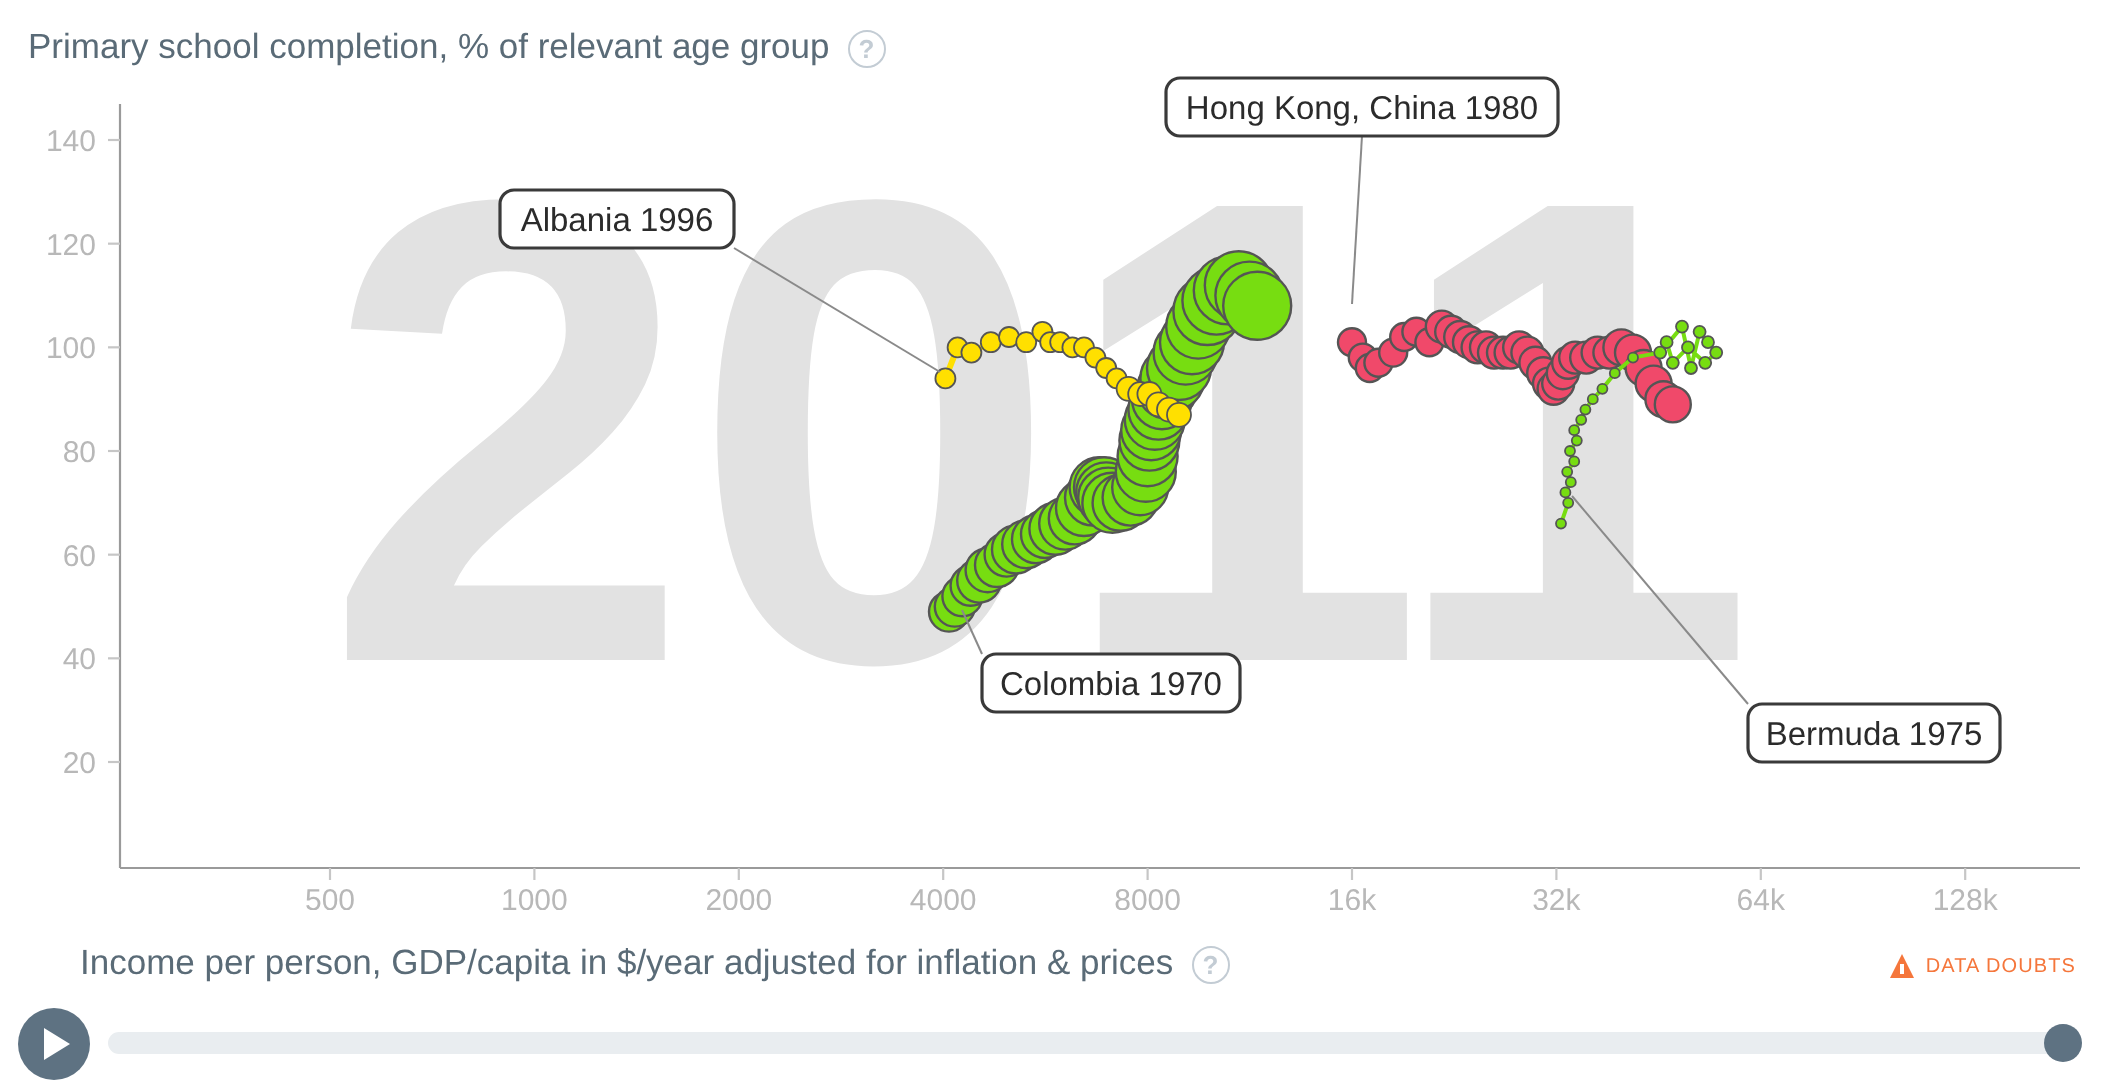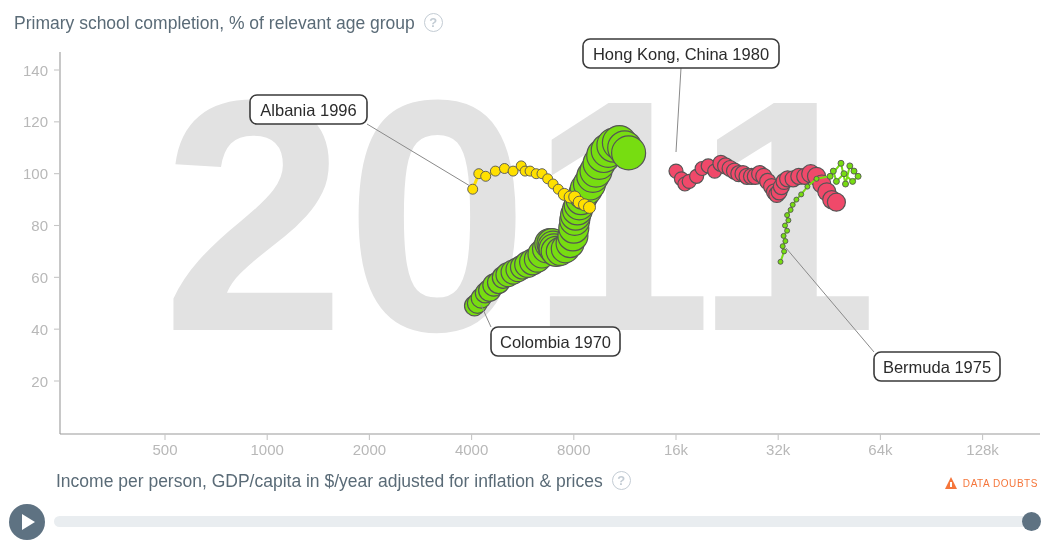--- a/index.html
+++ b/index.html
@@ -5,25 +5,25 @@
   html,body{margin:0;padding:0;}
   body{
     width:1052px;height:545px;background:#fff;overflow:hidden;
     font-family:"Liberation Sans", sans-serif;
     -webkit-font-smoothing:antialiased;
   }
   #app{position:relative;width:1052px;height:545px;}
 
   
   .axis-title{
-    position:absolute;display:flex;align-items:flex-start;gap:9px;
+    position:absolute;display:flex;align-items:flex-end;gap:9px;
     color:#5a6b77;font-size:17.5px;white-space:nowrap;
   }
   #y-title{left:14px;top:13px;}
-  #x-title{left:56px;top:471px;}
+  #x-title{left:40px;top:471px;}
   .help-icon{
     display:inline-block;width:19px;height:19px;border-radius:50%;
     border:1.7px solid #c3ccd4;color:#c3ccd4;font-size:13px;line-height:17px;
     text-align:center;font-weight:bold;box-sizing:border-box;
   }
 
   
   #plot{position:absolute;left:0;top:30px;width:1052px;height:425px;}
   #plot svg{display:block;}
 

